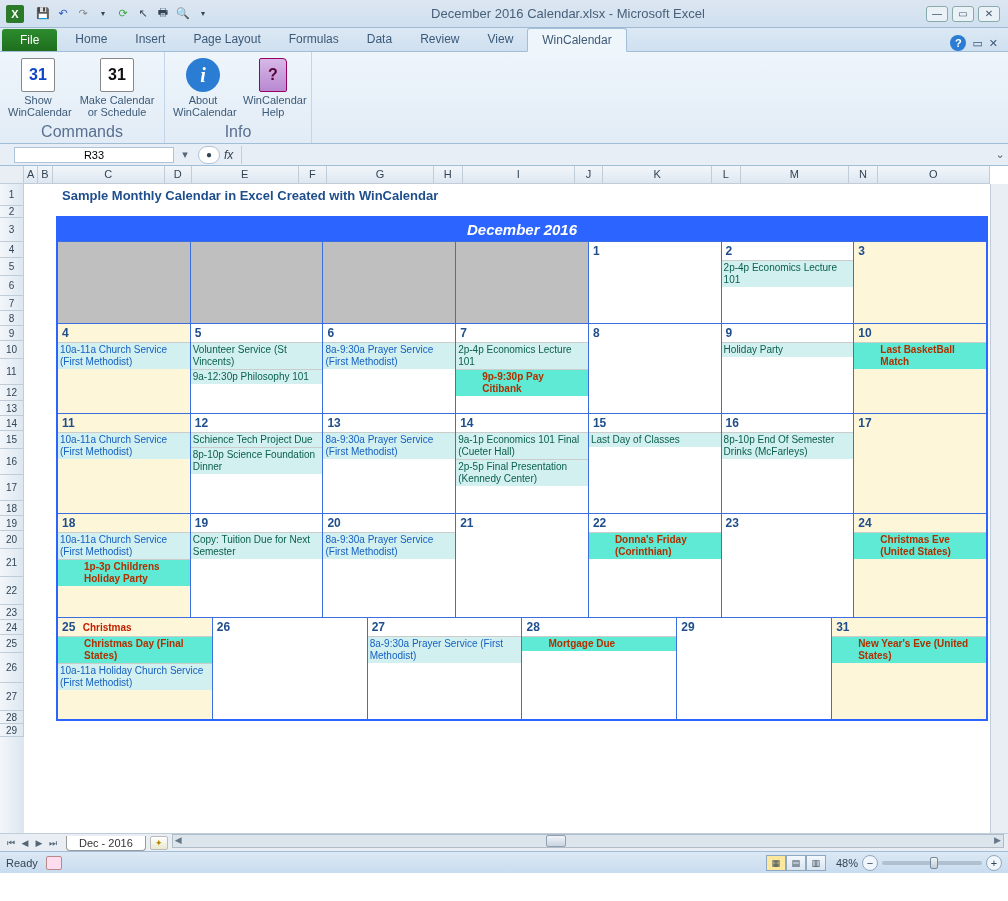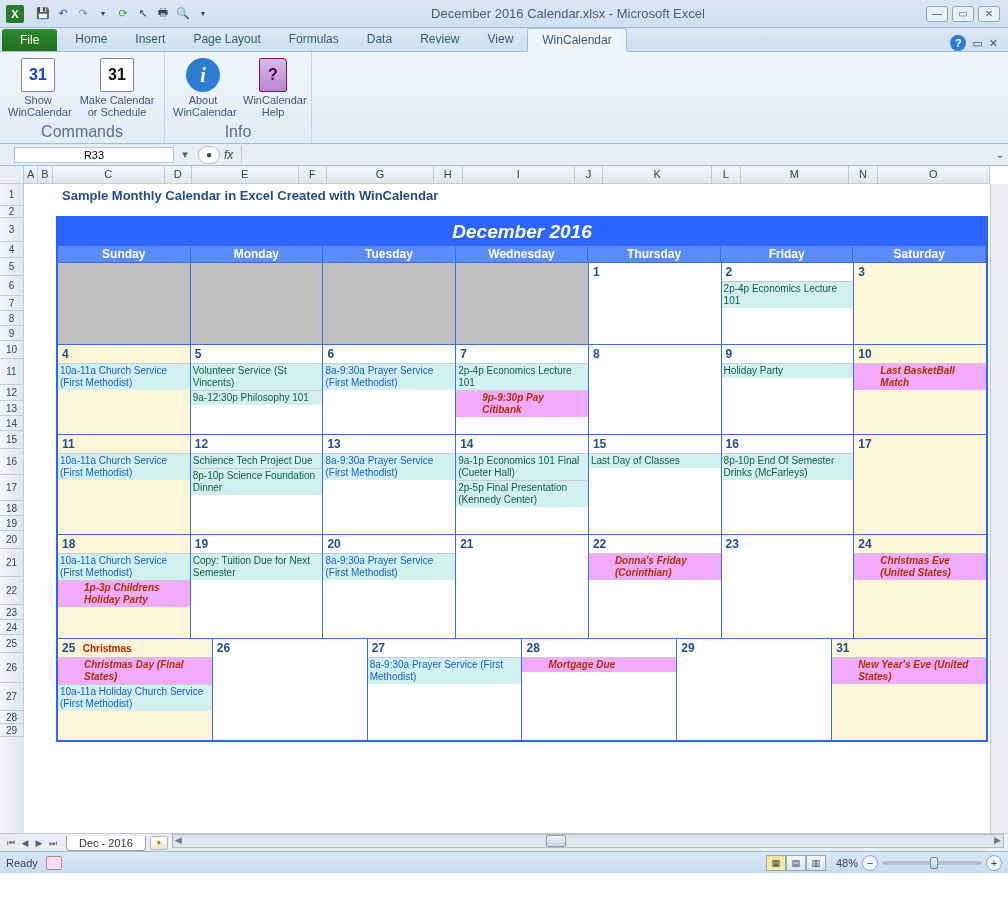--- a/index.html
+++ b/index.html
@@ -50,33 +50,33 @@
   .row-headers{position:absolute;left:0;top:18px;width:24px;bottom:18px;background:linear-gradient(90deg,#f2f6fa,#dce6f0);}
   .rh{border-bottom:1px solid #c0ccd8;border-right:1px solid #c0ccd8;font-size:10px;color:#345;text-align:center;display:flex;align-items:center;justify-content:center;}
   .cells{position:absolute;left:24px;top:18px;right:18px;bottom:18px;background:#fff;}
   .vscroll{position:absolute;right:0;top:18px;width:18px;bottom:18px;background:#e8eef4;border-left:1px solid #c0ccd8;}
   .hscroll-area{position:absolute;left:0;right:0;bottom:0;height:18px;display:flex;background:#e8eef4;border-top:1px solid #c0ccd8;}
   
   
   .title-row{height:24px;padding:4px 6px;font-size:13px;font-weight:bold;color:#1e4e8c;}
   .spacer-row{height:8px;}
   .cal{border:2px solid #2b64ff;margin-right:2px;}
-  .cal-title{background:#2b64ff;color:#fff;text-align:center;font-size:19px;font-weight:bold;font-style:italic;padding:3px 0;}
+  .cal-title{background:#2b64ff;color:#fff;text-align:center;font-size:15px;font-weight:bold;font-style:italic;padding:3px 0;}
   .dow-row{display:flex;background:#5a8cff;}
   .dow{flex:1;color:#fff;text-align:center;font-size:12px;font-weight:bold;padding:1px 0;border-right:1px solid #3b6ee0;}
   .week{display:flex;border-top:1px solid #3b6ee0;}
   .day{flex:1;border-right:1px solid #3b6ee0;min-height:0;display:flex;flex-direction:column;overflow:hidden;}
   .day:last-child{border-right:none;}
   .daynum{font-size:12px;font-weight:bold;color:#1e4e8c;padding:2px 4px;}
   .empty{background:#bfbfbf;}
   .sun,.sat{background:#fdf6d8;}
   .ev{font-size:10px;padding:1px 2px;line-height:12px;}
   .ev.blue{color:#1560c0;background:#d2f0f0;border-top:1px solid #ccc;}
   .ev.teal{color:#0b6050;background:#d2f0f0;border-top:1px solid #ccc;}
-  .ev.org{color:#b03000;font-style:italic;font-weight:bold;background:#f0abfc;border-top:1px solid #ccc;padding-left:26px;}
+  .ev.org{color:#b03000;font-weight:bold;background:#5eead4;border-top:1px solid #ccc;padding-left:26px;}
   .ev.red{color:#c02000;font-size:10px;padding:2px 4px;}
   .blank{flex:1;}
   
   
   .sheet-tabs{display:flex;align-items:center;height:18px;}
   .tab-nav{display:flex;gap:0;padding:0 4px;}
   .tn{width:14px;height:14px;font-size:9px;color:#567;display:flex;align-items:center;justify-content:center;cursor:pointer;}
   .sheet-tab{background:#fff;border:1px solid #999;border-top:none;border-radius:0 0 4px 4px;font-size:11px;padding:1px 12px;color:#333;margin-left:2px;cursor:pointer;}
   .new-sheet{width:18px;height:14px;margin-left:4px;border:1px solid #bbb;border-radius:2px;background:linear-gradient(#fff,#e8e8d0);font-size:9px;display:flex;align-items:center;justify-content:center;color:#b80;cursor:pointer;}
   .hscroll{flex:1;margin:0 4px;height:14px;background:#dce4ec;border:1px solid #b0bcc8;position:relative;}
@@ -232,29 +232,20 @@
   <div class="cells" id="cells">
     <div style="display:flex;">
       <div style="width:32px;"></div>
       <div class="title-row">Sample Monthly Calendar in Excel Created with WinCalendar</div>
     </div>
     <div class="spacer-row"></div>
     <div style="display:flex;">
       <div style="width:32px;"></div>
       <div class="cal" style="flex:1;">
         <div class="cal-title">December 2016</div>
-        <div class="dow-row" id="dowrow">
-            <div class="dow">Sunday</div>
-            <div class="dow">Monday</div>
-            <div class="dow">Tuesday</div>
-            <div class="dow">Wednesday</div>
-            <div class="dow">Thursday</div>
-            <div class="dow">Friday</div>
-            <div class="dow">Saturday</div>
-          </div>
         <div id="weeks">
             <div class="week" style="height: 82px;">
               <div class="day empty">
                 <div class="blank"></div>
               </div>
               <div class="day empty">
                 <div class="blank"></div>
               </div>
               <div class="day empty">
                 <div class="blank"></div>

